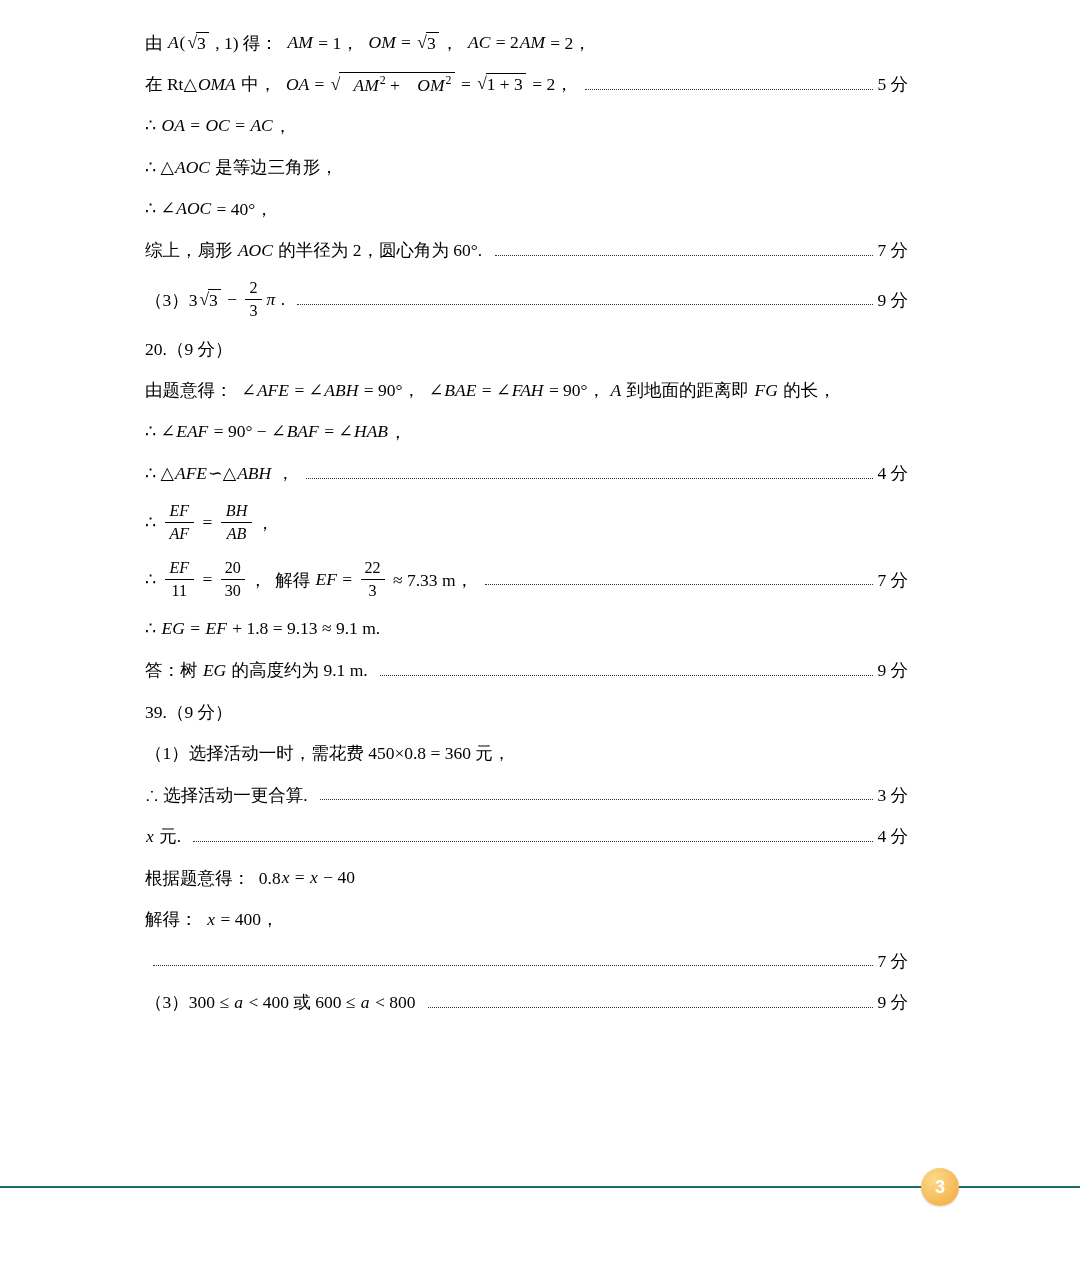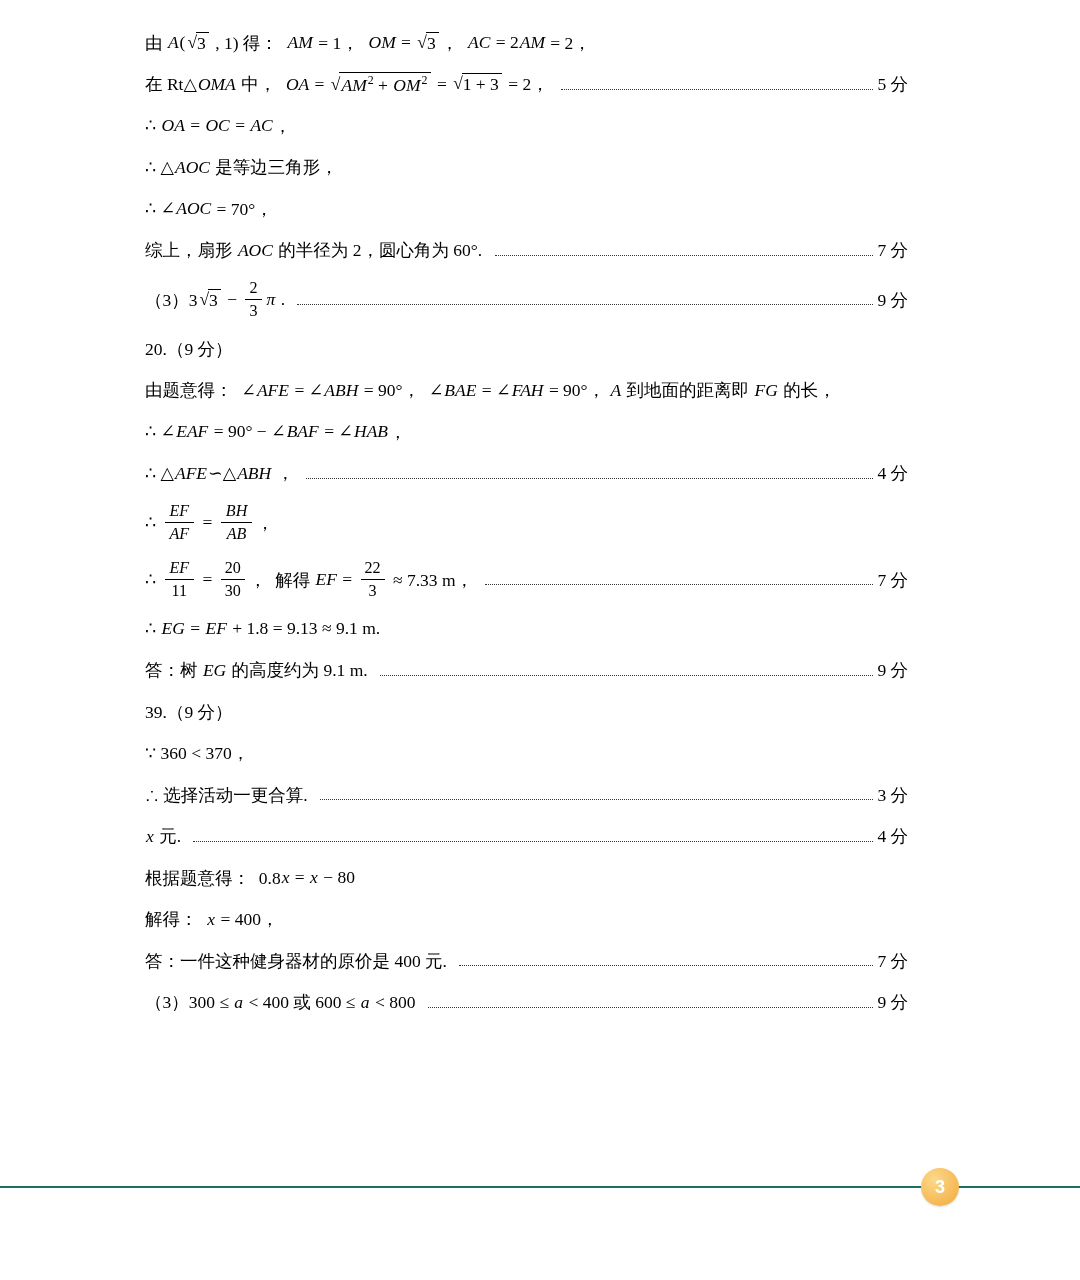--- a/index.html
+++ b/index.html
@@ -11,21 +11,21 @@
   }
   .page { position:relative; width:1080px; height:1280px; background:#fff; }
   .content { padding:22px 172px 0 145px; }
   .line {
     display:flex; align-items:center;
     min-height:41.5px; font-size:17.5px;
   }
   .line.tall { min-height:57px; }
   .seg-text { white-space:pre-wrap; }
   .seg-math { font-style:italic; white-space:pre-wrap; padding:0 1px; }
-  .seg-pow { white-space:nowrap; }
+  .seg-pow { white-space:nowrap;margin-left:12px; }
   .seg-sup { font-size:0.68em; font-style:normal; }
   .sqrt { display:inline-flex; align-items:stretch; margin:0 2px; }
   .radical { align-self:flex-end; transform:translateY(-1px); }
   .sqrt-body { border-top:1.5px solid #000; padding:0 3px 0 1px; margin-left:-1px; white-space:nowrap; }
   .frac {
     display:inline-flex; flex-direction:column; align-items:center;
     margin:0 4px; font-size:0.92em; line-height:1.25; vertical-align:middle;
   }
   .frac .num { border-bottom:1.3px solid #000; padding:0 4px 1px; display:inline-flex; }
   .frac .den { padding:1px 4px 0; display:inline-flex; }
@@ -104,21 +104,21 @@
         <span class="seg-text">，</span>
       </div>
       <div class="line">
         <span class="seg-text">∴ △</span>
         <span class="seg-math">AOC</span>
         <span class="seg-text"> 是等边三角形，</span>
       </div>
       <div class="line">
         <span class="seg-text">∴ ∠</span>
         <span class="seg-math">AOC</span>
-        <span class="seg-text"> = 70°，</span>
+        <span class="seg-text"> = 40°，</span>
       </div>
       <div class="line">
         <span class="seg-text">综上，扇形 </span>
         <span class="seg-math">AOC</span>
         <span class="seg-text"> 的半径为 2，圆心角为 60°. </span>
         <span class="leader"></span>
         <span class="score">7 分</span>
       </div>
       <div class="line tall">
         <span class="seg-text">（3）3</span>
@@ -242,47 +242,46 @@
         <span class="seg-text">答：树 </span>
         <span class="seg-math">EG</span>
         <span class="seg-text"> 的高度约为 9.1 m. </span>
         <span class="leader"></span>
         <span class="score">9 分</span>
       </div>
       <div class="line">
         <span class="seg-text">39.（9 分）</span>
       </div>
       <div class="line">
-        <span class="seg-text">∵ 360 &lt; 370，</span>
+        <span class="seg-text">（1）选择活动一时，需花费 450×0.8 = 360 元，</span>
       </div>
       <div class="line">
         <span class="seg-text">∴ 选择活动一更合算. </span>
         <span class="leader"></span>
         <span class="score">3 分</span>
       </div>
       <div class="line">
         <span class="seg-math">x</span>
         <span class="seg-text"> 元. </span>
         <span class="leader"></span>
         <span class="score">4 分</span>
       </div>
       <div class="line">
         <span class="seg-text">根据题意得：  0.8</span>
         <span class="seg-math">x</span>
         <span class="seg-text"> = </span>
         <span class="seg-math">x</span>
-        <span class="seg-text"> − 80</span>
+        <span class="seg-text"> − 40</span>
       </div>
       <div class="line">
         <span class="seg-text">解得：  </span>
         <span class="seg-math">x</span>
         <span class="seg-text"> = 400，</span>
       </div>
       <div class="line">
-        <span class="seg-text">答：一件这种健身器材的原价是 400 元. </span>
         <span class="leader"></span>
         <span class="score">7 分</span>
       </div>
       <div class="line">
         <span class="seg-text">（3）300 ≤ </span>
         <span class="seg-math">a</span>
         <span class="seg-text"> &lt; 400 或 600 ≤ </span>
         <span class="seg-math">a</span>
         <span class="seg-text"> &lt; 800 </span>
         <span class="leader"></span>

